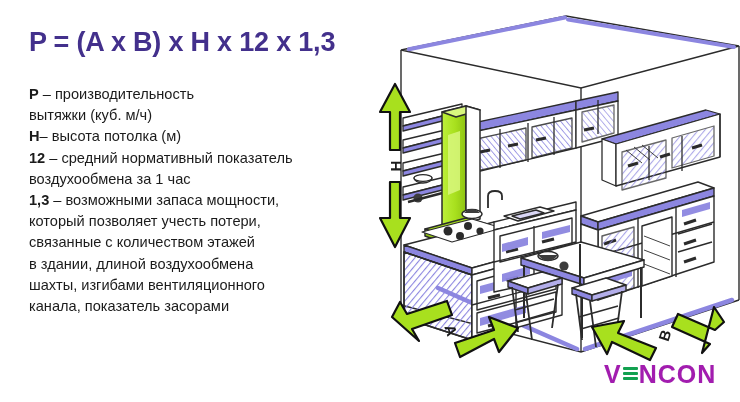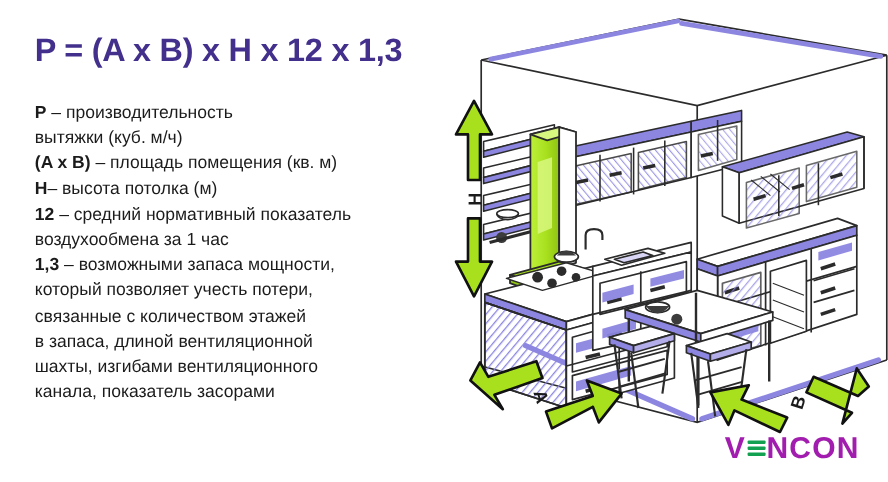--- a/index.html
+++ b/index.html
@@ -59,28 +59,27 @@
 
 <div id="root">
 
   <div class="left-col">
 
     <div class="formula-title" style="color: rgb(67, 48, 140);">P = (A x B) x H x 12 x 1,3</div>
 
     <div class="legend" id="legend-list">
         <div class="row"><b>P</b><span> – производительность</span></div>
         <div class="row"><span>вытяжки (куб. м/ч)</span></div>
-        <div class="row"><b>(A x B)</b><span> – площадь помещения (кв. м)</span></div>
         <div class="row"><b>H</b><span>– высота потолка (м)</span></div>
         <div class="row"><b>12</b><span> – средний нормативный показатель</span></div>
         <div class="row"><span>воздухообмена за 1 час</span></div>
         <div class="row"><b>1,3</b><span> – возможными запаса мощности,</span></div>
         <div class="row"><span> который позволяет учесть потери,</span></div>
         <div class="row"><span>связанные с количеством этажей</span></div>
-        <div class="row"><span>в запаса, длиной вентиляционной</span></div>
+        <div class="row"><span>в здании, длиной воздухообмена</span></div>
         <div class="row"><span>шахты, изгибами вентиляционного</span></div>
         <div class="row"><span>канала, показатель засорами</span></div>
       </div>
 
   </div>
 
   <div class="illus">
     <svg width="364" height="402" viewBox="0 0 364 402" xmlns="http://www.w3.org/2000/svg">
       <defs>
         <pattern id="hatchV" patternUnits="userSpaceOnUse" width="5" height="5" patternTransform="rotate(40)">

